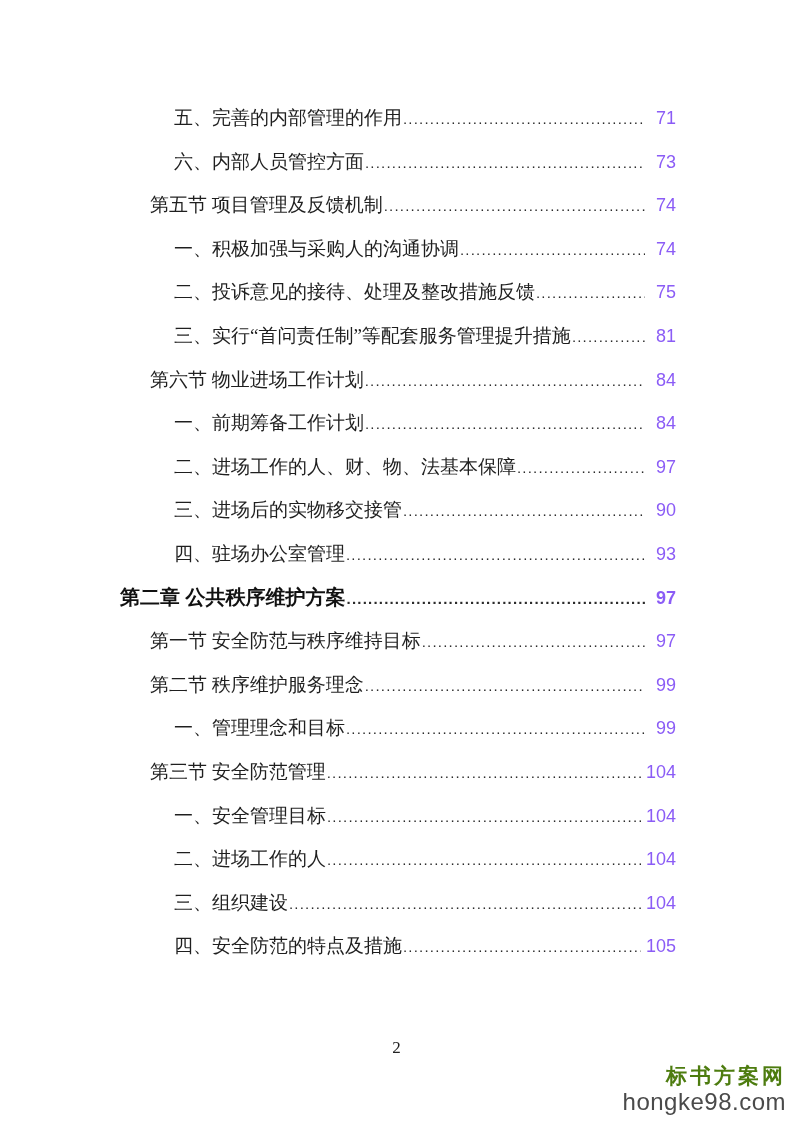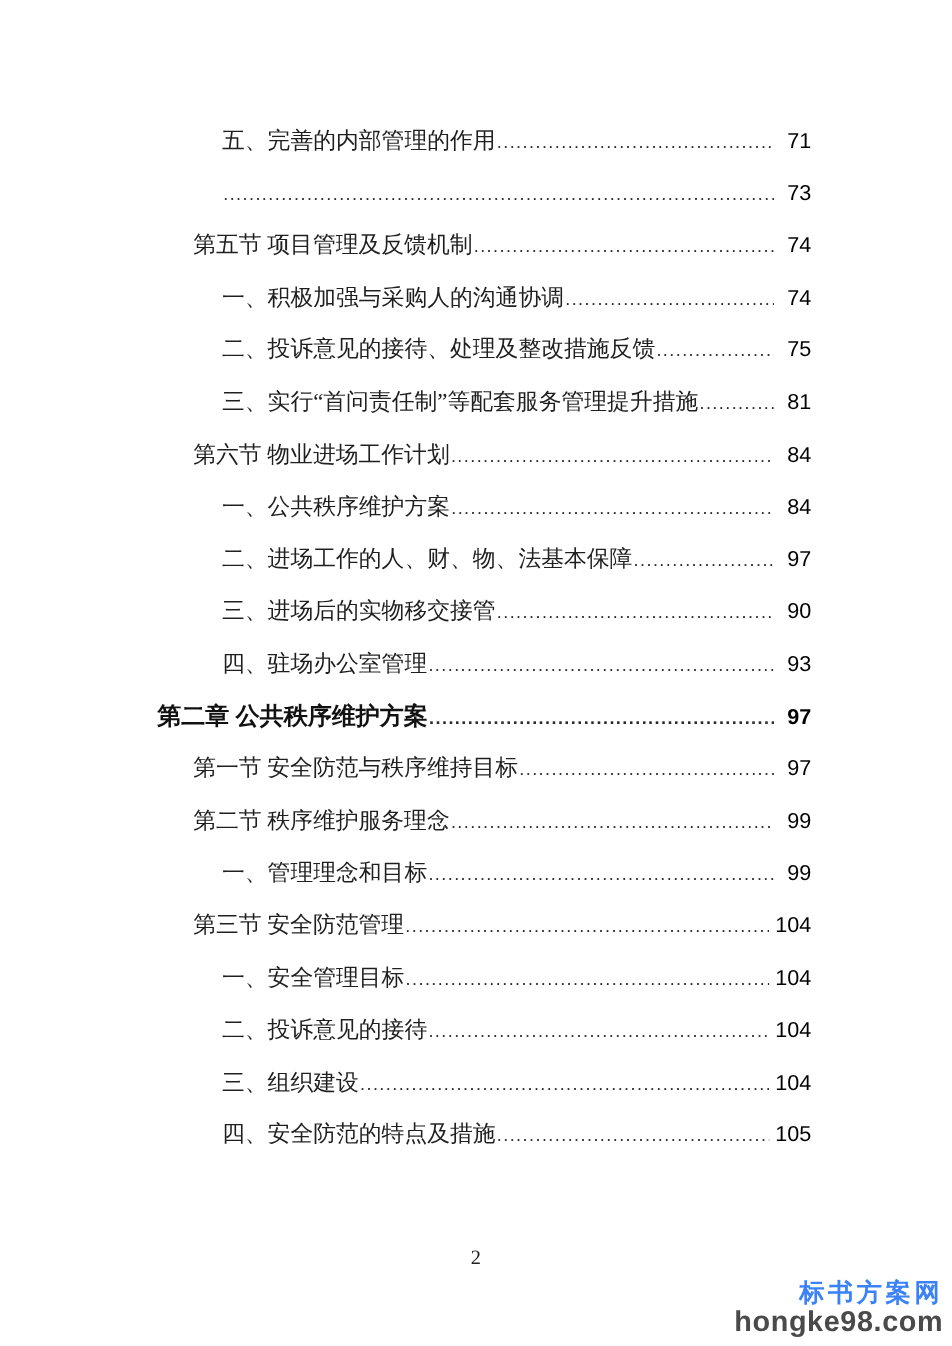--- a/index.html
+++ b/index.html
@@ -16,21 +16,21 @@
     color: #1f1f1f;
   }
   .page {
     position: absolute;
     inset: 0;
     background: #ffffff;
   }
   .toc {
     position: absolute;
     top: 96px;
-    left: 131px;
+    left: 120px;
     right: 117px;
   }
   .toc-row {
     display: flex;
     align-items: baseline;
     height: 43.6px;
     line-height: 43.6px;
     white-space: nowrap;
     font-size: 19px;
     color: #1f1f1f;
@@ -59,21 +59,21 @@
   }
   .toc-leader::after {
     content: "..........................................................................................................................................................................";
   }
   .toc-page {
     flex: 0 0 auto;
     min-width: 26px;
     text-align: right;
     font-family: "Liberation Sans", "DejaVu Sans", sans-serif;
     font-size: 18px;
-    color: #000000;
+    color: #8b5cf6;
     padding-left: 3px;
   }
   .toc-row.level-1 .toc-page { font-weight: bold; }
   .footer-pageno {
     position: absolute;
     top: 1036px;
     left: 0;
     width: 100%;
     text-align: center;
     font-family: "Liberation Serif", "DejaVu Serif", serif;
@@ -82,46 +82,47 @@
     color: #222222;
   }
   .watermark {
     position: absolute;
     right: 7px;
     bottom: 8px;
     text-align: right;
     line-height: 1.05;
   }
   .watermark-name {
-    font-family: Liberation Sans, sans-serif;
+    font-family: Liberation Mono, monospace;
     font-weight: bold;
     font-size: 21px;
     letter-spacing: 3px;
-    color: #3b82f6;
+    color: #4d7c0f;
   }
   .watermark-url {
     font-family: "Liberation Sans", "DejaVu Sans", sans-serif;
-    font-weight: bold;
+    font-weight: normal;
     font-size: 24px;
     letter-spacing: 0.5px;
     color: #4a4a4a;
   }
 </style>
 </head>
 <body>
 
 <div class="page">
 
   <div class="toc">
       <div class="toc-row level-3">
       <span class="toc-label">五、完善的内部管理的作用</span>
       <span class="toc-leader"></span>
       <span class="toc-page">71</span>
     </div>
       <div class="toc-row level-3">
+      <span class="toc-label">六、内部人员管控方面</span>
       <span class="toc-leader"></span>
       <span class="toc-page">73</span>
     </div>
       <div class="toc-row level-2">
       <span class="toc-label">第五节 项目管理及反馈机制</span>
       <span class="toc-leader"></span>
       <span class="toc-page">74</span>
     </div>
       <div class="toc-row level-3">
       <span class="toc-label">一、积极加强与采购人的沟通协调</span>
@@ -137,21 +138,21 @@
       <span class="toc-label">三、实行“首问责任制”等配套服务管理提升措施</span>
       <span class="toc-leader"></span>
       <span class="toc-page">81</span>
     </div>
       <div class="toc-row level-2">
       <span class="toc-label">第六节 物业进场工作计划</span>
       <span class="toc-leader"></span>
       <span class="toc-page">84</span>
     </div>
       <div class="toc-row level-3">
-      <span class="toc-label">一、公共秩序维护方案</span>
+      <span class="toc-label">一、前期筹备工作计划</span>
       <span class="toc-leader"></span>
       <span class="toc-page">84</span>
     </div>
       <div class="toc-row level-3">
       <span class="toc-label">二、进场工作的人、财、物、法基本保障</span>
       <span class="toc-leader"></span>
       <span class="toc-page">97</span>
     </div>
       <div class="toc-row level-3">
       <span class="toc-label">三、进场后的实物移交接管</span>
@@ -187,21 +188,21 @@
       <span class="toc-label">第三节 安全防范管理</span>
       <span class="toc-leader"></span>
       <span class="toc-page">104</span>
     </div>
       <div class="toc-row level-3">
       <span class="toc-label">一、安全管理目标</span>
       <span class="toc-leader"></span>
       <span class="toc-page">104</span>
     </div>
       <div class="toc-row level-3">
-      <span class="toc-label">二、投诉意见的接待</span>
+      <span class="toc-label">二、进场工作的人</span>
       <span class="toc-leader"></span>
       <span class="toc-page">104</span>
     </div>
       <div class="toc-row level-3">
       <span class="toc-label">三、组织建设</span>
       <span class="toc-leader"></span>
       <span class="toc-page">104</span>
     </div>
       <div class="toc-row level-3">
       <span class="toc-label">四、安全防范的特点及措施</span>

